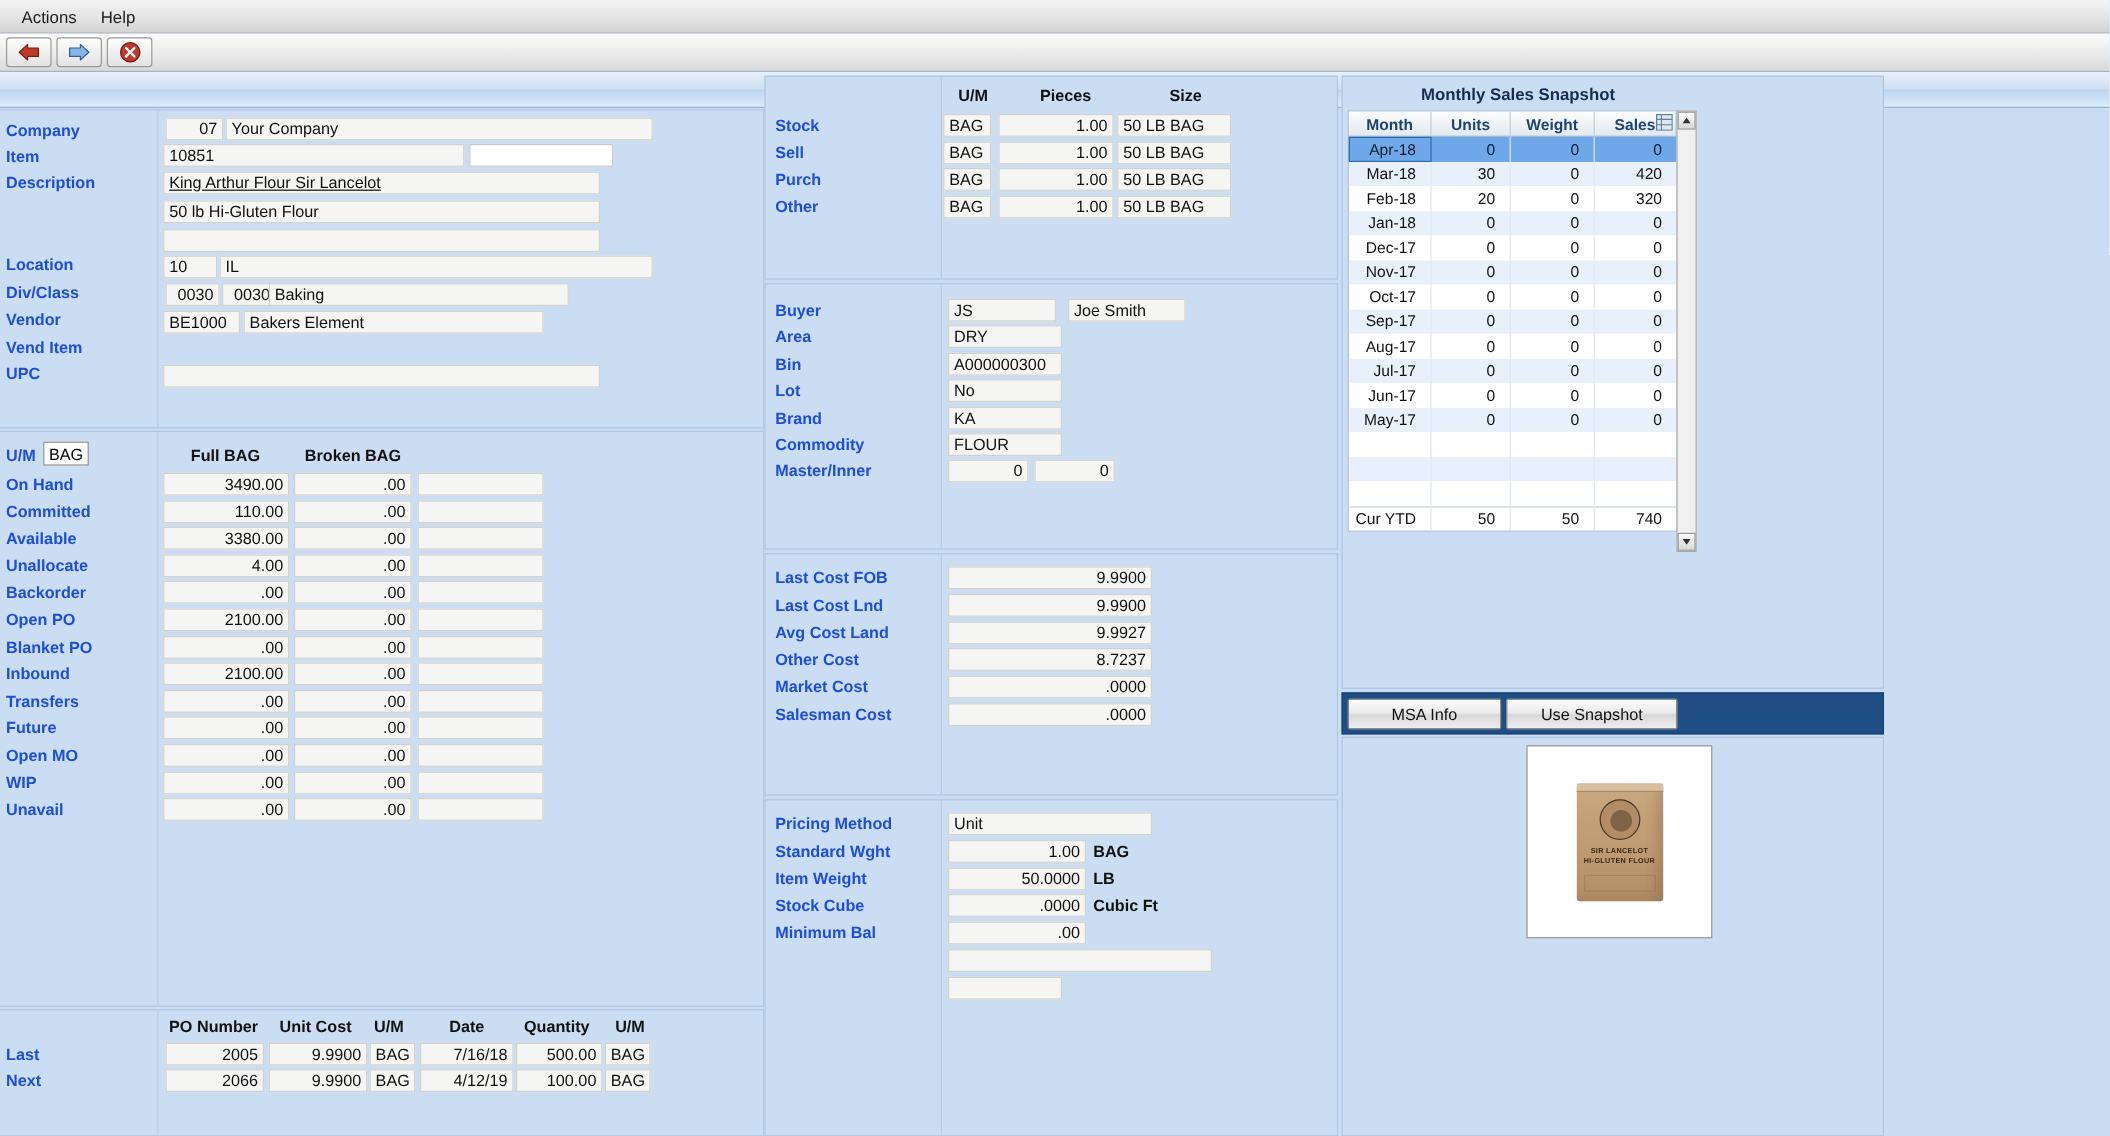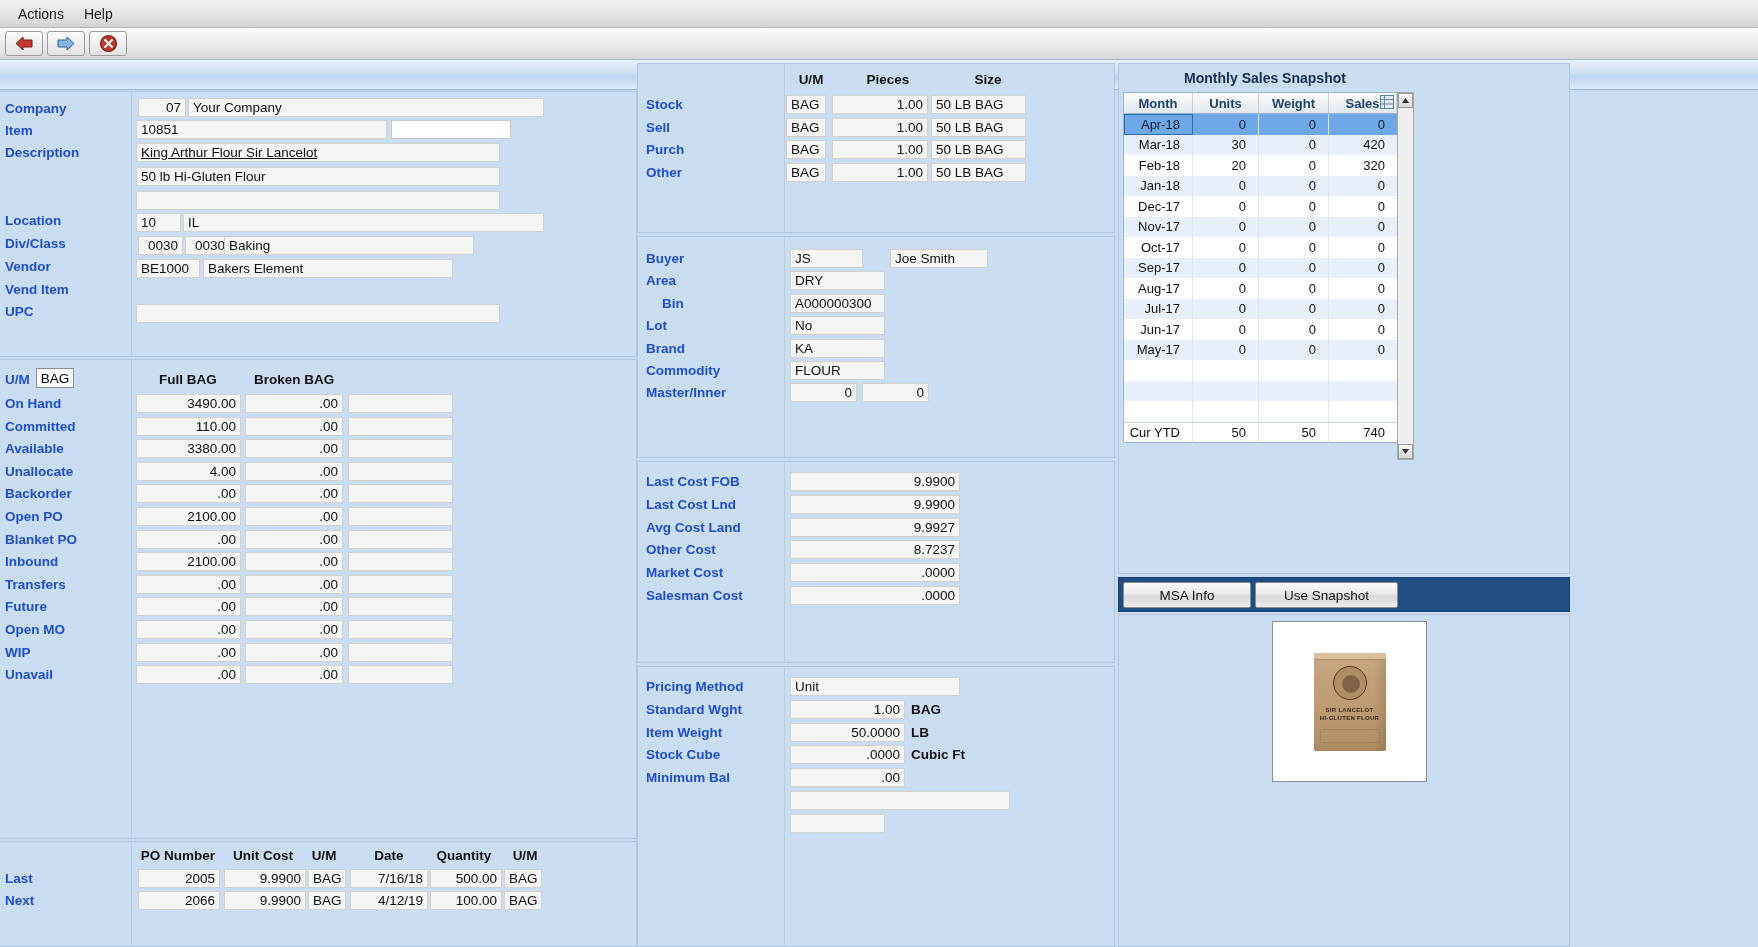--- a/index.html
+++ b/index.html
@@ -391,25 +391,25 @@
         <div class="fld" style="left: 148px; top: 98.5px; width: 40px;">BAG</div>
         <div class="fld r" style="left: 194px; top: 98.5px; width: 96px;">1.00</div>
         <div class="fld" style="left: 293px; top: 98.5px; width: 95px;">50 LB BAG</div>
       </div>
   </div>
 
   <div class="panel" id="cenB">
     <div class="splitv" style="position:absolute;top:0;bottom:0;left:146px;width:1px;background:#b8cde4;"></div>
     <div id="buyerRows">
         <div class="lbl" style="position: absolute; left: 8px; top: 14px;">Buyer</div>
-        <div class="fld" style="left: 152px; top: 12px; width: 73px;">JS</div>
+        <div class="fld" style="left: 152px; top: 12px; width: 90px;">JS</div>
         <div class="fld" style="left: 252px; top: 12px; width: 98px;">Joe Smith</div>
         <div class="lbl" style="position: absolute; left: 8px; top: 36.4px;">Area</div>
         <div class="fld" style="left: 152px; top: 34.4px; width: 95px;">DRY</div>
-        <div class="lbl" style="position: absolute; left: 24px; top: 58.8px; text-align: center;">Bin</div>
+        <div class="lbl" style="position: absolute; left: 8px; top: 58.8px; text-align: center;">Bin</div>
         <div class="fld" style="left: 152px; top: 56.8px; width: 95px;">A000000300</div>
         <div class="lbl" style="position: absolute; left: 8px; top: 81.2px;">Lot</div>
         <div class="fld" style="left: 152px; top: 79.2px; width: 95px;">No</div>
         <div class="lbl" style="position: absolute; left: 8px; top: 103.6px;">Brand</div>
         <div class="fld" style="left: 152px; top: 101.6px; width: 95px;">KA</div>
         <div class="lbl" style="position: absolute; left: 8px; top: 126px;">Commodity</div>
         <div class="fld" style="left: 152px; top: 124px; width: 95px;">FLOUR</div>
         <div class="lbl" style="position: absolute; left: 8px; top: 148.4px;">Master/Inner</div>
         <div class="fld r" style="left: 152px; top: 146.4px; width: 67px;">0</div>
         <div class="fld r" style="left: 224px; top: 146.4px; width: 67px;">0</div>

